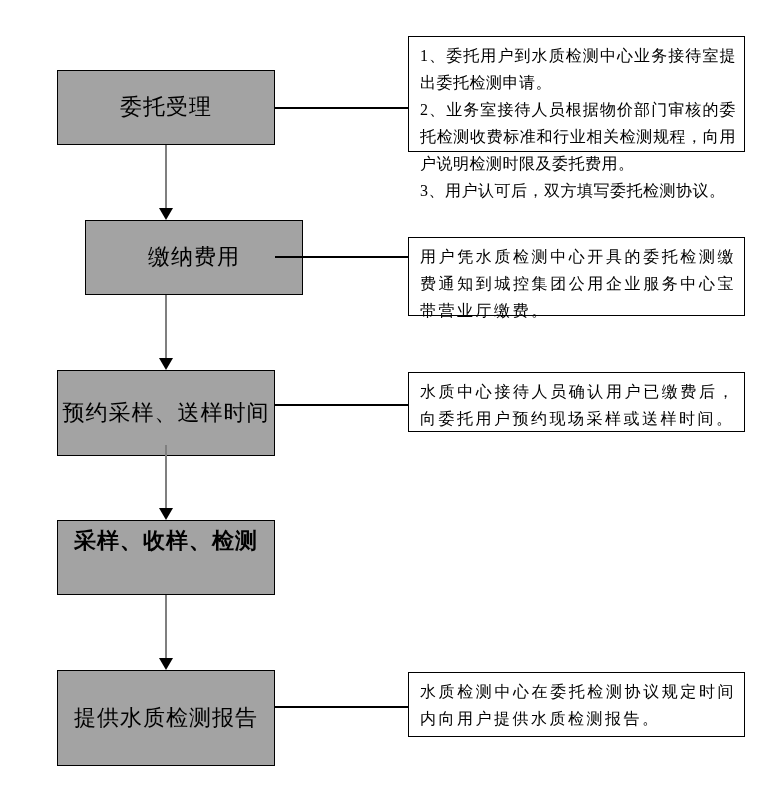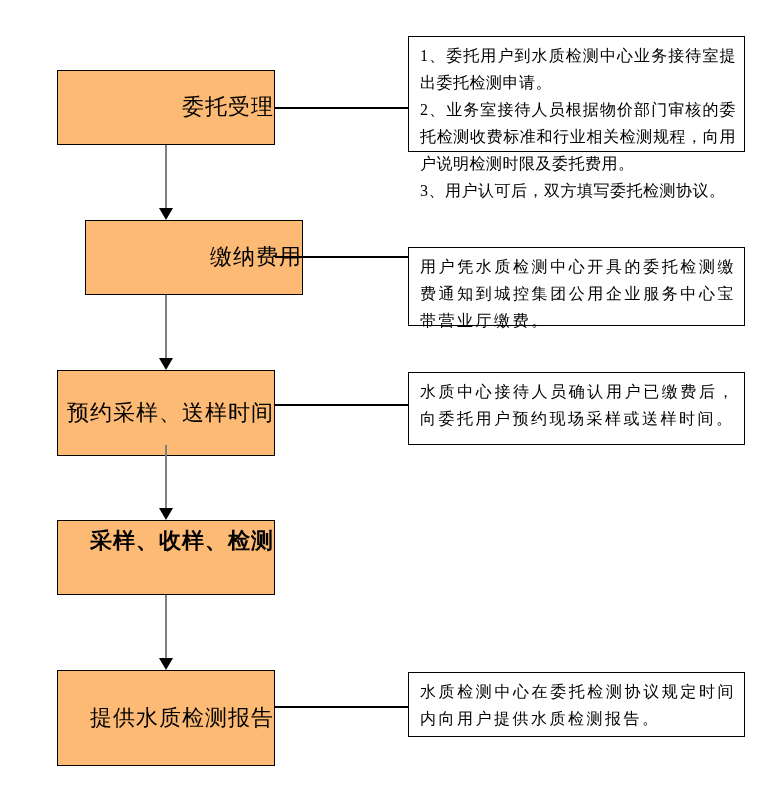--- a/index.html
+++ b/index.html
@@ -15,24 +15,24 @@
     font-family: "Liberation Serif", "DejaVu Serif", serif;
     color: #000000;
     overflow: hidden;
   }
   .flow-box {
     position: absolute;
     left: 57px;
     width: 218px;
     box-sizing: border-box;
     border: 1.5px solid #000000;
-    background: #fdba74;
+    background: #a3a3a3;
     display: flex;
     align-items: center;
-    justify-content: flex-end;
+    justify-content: center;
     text-align: center;
   }
   .flow-box .label {
     font-size: 22px;
     letter-spacing: 1px;
     line-height: 1.2;
   }
   .flow-box.top-aligned {
     align-items: flex-start;
     padding-top: 7px;
@@ -115,23 +115,23 @@
   <div class="h-line" style="top:107px;"></div>
   <div class="h-line" style="top:256px;"></div>
   <div class="h-line" style="top:404px;"></div>
   <div class="h-line" style="top:706px;"></div>
 
   <div class="note-box" style="top:36px; height:116px;">
     <div class="note-text">1、委托用户到水质检测中心业务接待室提出委托检测申请。
 2、业务室接待人员根据物价部门审核的委托检测收费标准和行业相关检测规程，向用户说明检测时限及委托费用。
 3、用户认可后，双方填写委托检测协议。</div>
   </div>
-  <div class="note-box wide-spacing" style="top:237px; height:79px;margin-top:10px;">
+  <div class="note-box wide-spacing" style="top:237px; height:79px;">
     <div class="note-text">用户凭水质检测中心开具的委托检测缴费通知到城控集团公用企业服务中心宝带营业厅缴费。</div>
   </div>
-  <div class="note-box wide-spacing" style="top:372px; height:73px;">
+  <div class="note-box wide-spacing" style="top:372px; height:60px;">
     <div class="note-text">水质中心接待人员确认用户已缴费后，向委托用户预约现场采样或送样时间。</div>
   </div>
   <div class="note-box wide-spacing" style="top:672px; height:65px;">
     <div class="note-text">水质检测中心在委托检测协议规定时间内向用户提供水质检测报告。</div>
   </div>
 
 </div>
 
 </body></html>

